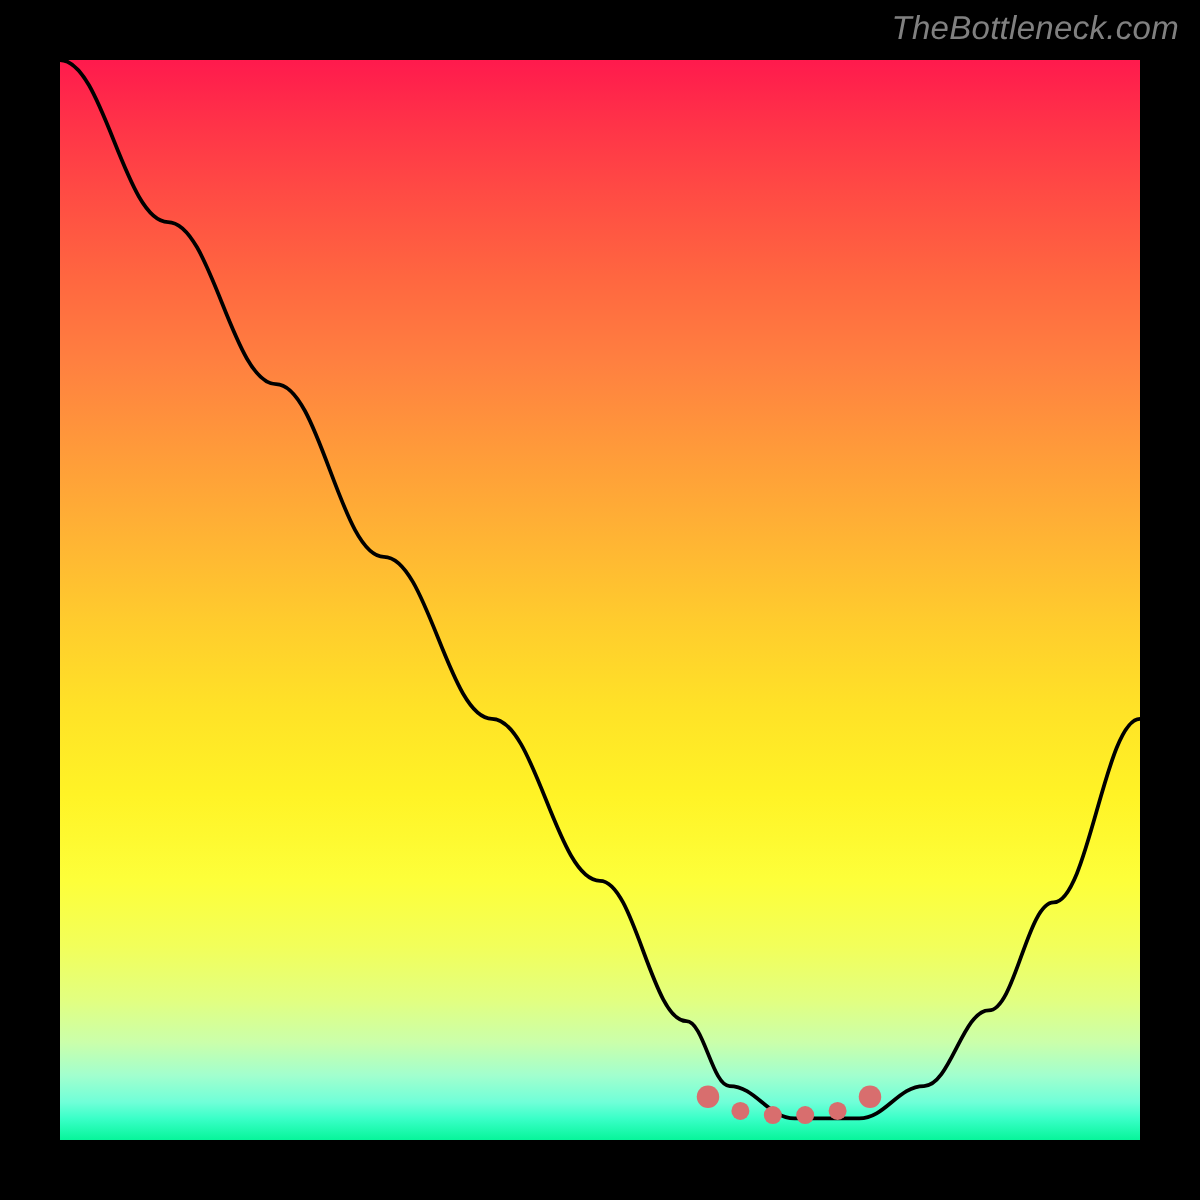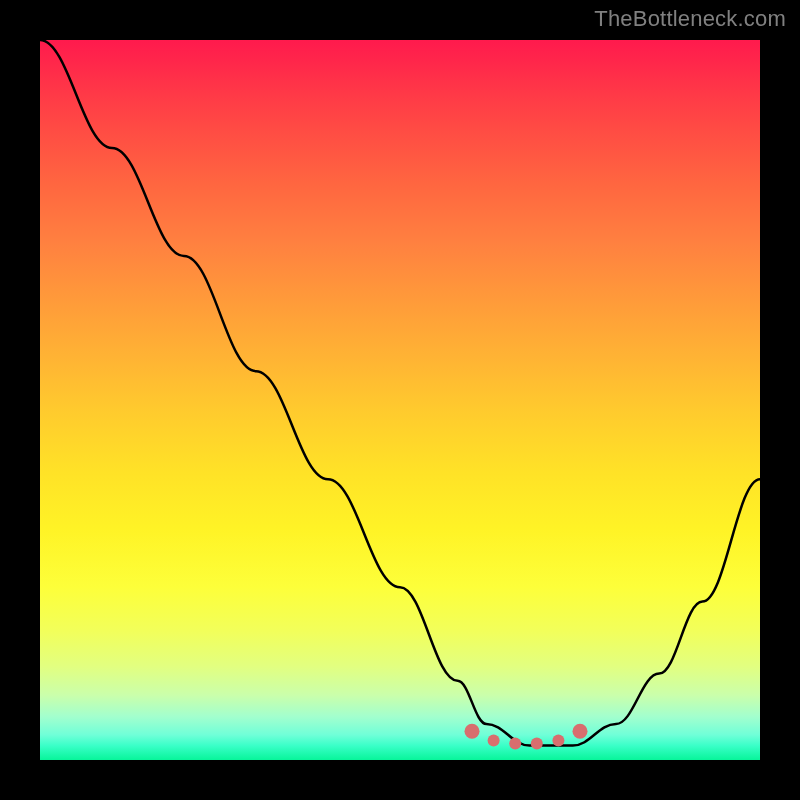--- a/index.html
+++ b/index.html
@@ -11,20 +11,21 @@
     overflow: hidden;
     font-family: Arial, Helvetica, sans-serif;
   }
   .frame {
     position: absolute;
     left: 0;
     top: 0;
     width: 800px;
     height: 800px;
     background: #000;
+    font-style: italic;
   }
   .plot {
     position: absolute;
     left: 40px;
     top: 40px;
     width: 720px;
     height: 720px;
     background: linear-gradient(to bottom,
       #ff1a4d 0%,
       #ff3348 6%,

